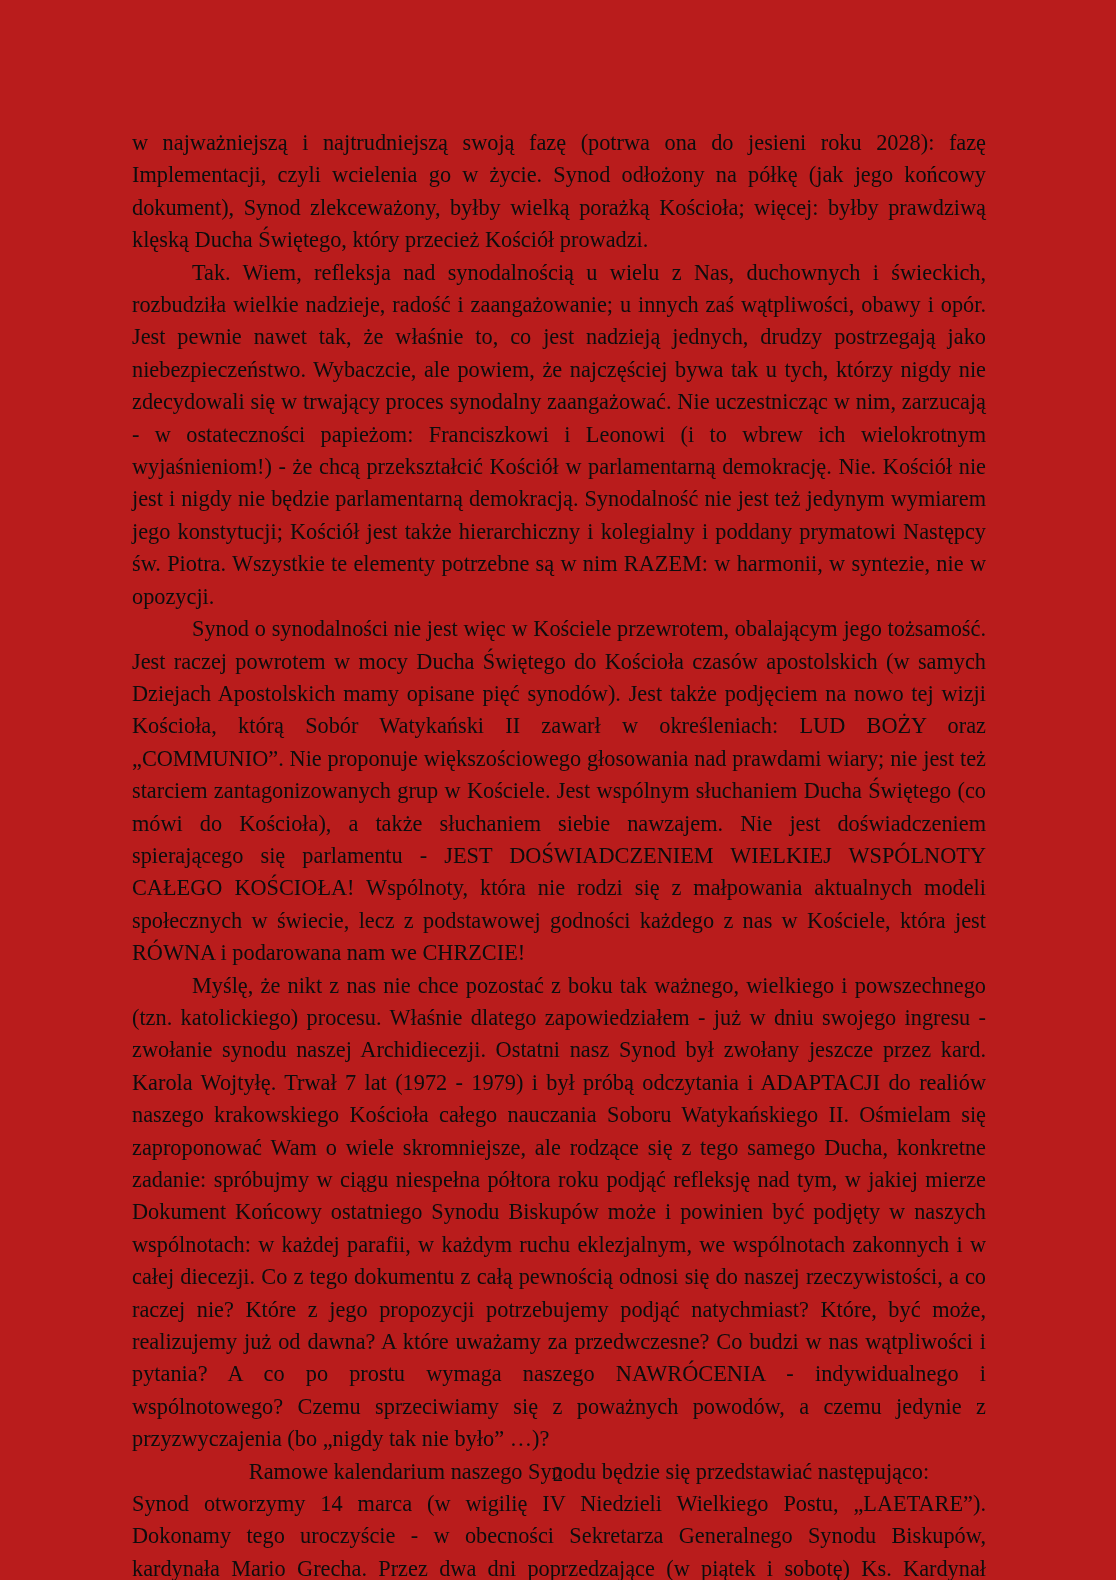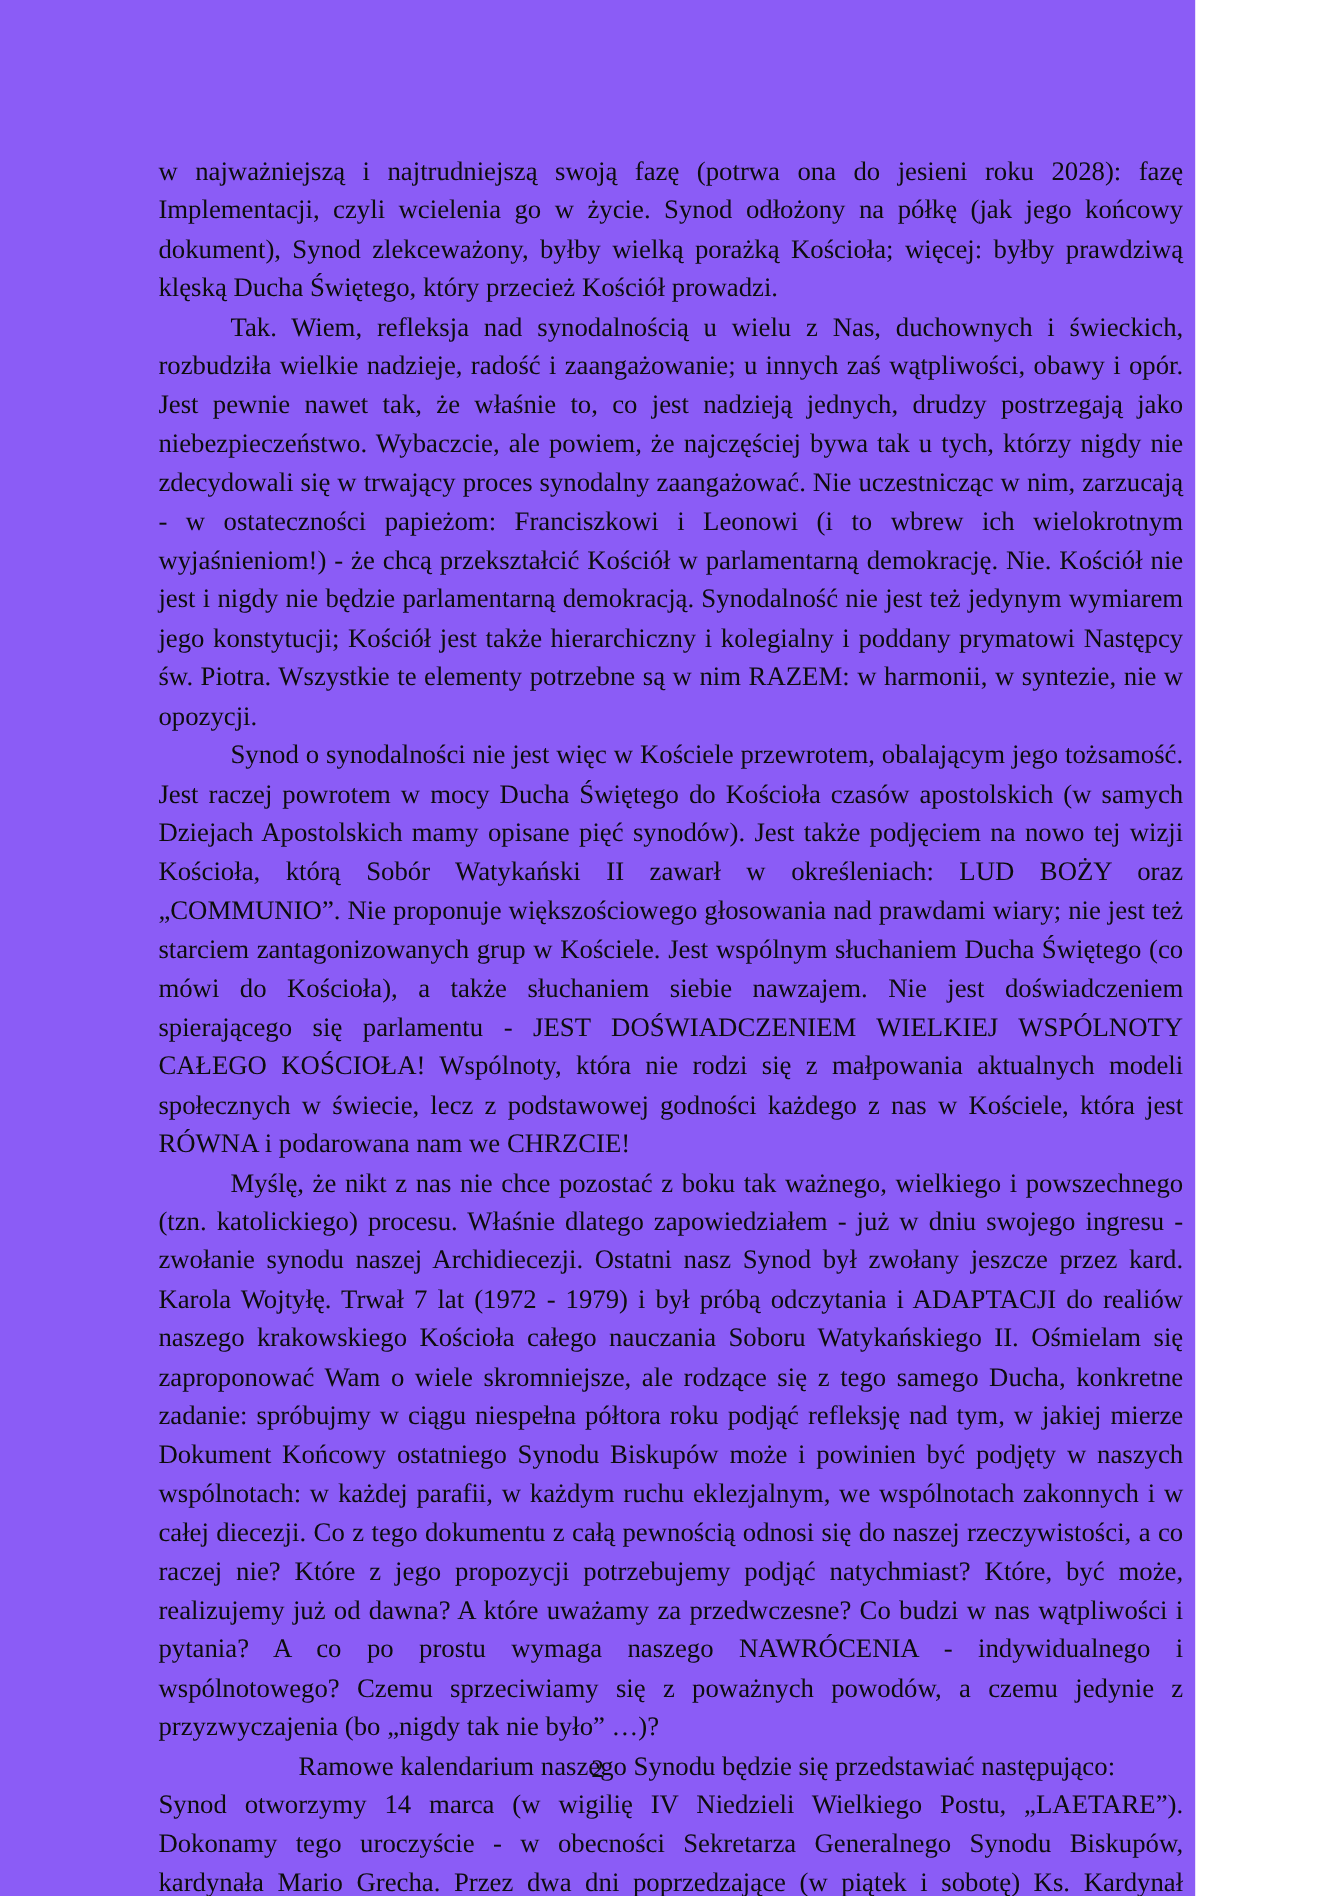--- a/index.html
+++ b/index.html
@@ -2,23 +2,23 @@
 <html><head>
 <meta charset="utf-8">
 <style>
   html, body {
     margin: 0;
     padding: 0;
     background: #ffffff;
   }
   .page {
     position: relative;
-    width: 996px;
+    width: 1116px;
     height: 1580px;
-    background: #8b5cf6;
+    background: #b91c1c;
     box-sizing: border-box;
     overflow: hidden;
     padding-left: 20px;
   }
   .text-body {
     position: absolute;
     left: 132px;
     top: 127px;
     width: 854px;
     font-family: "Liberation Serif", "DejaVu Serif", serif;

